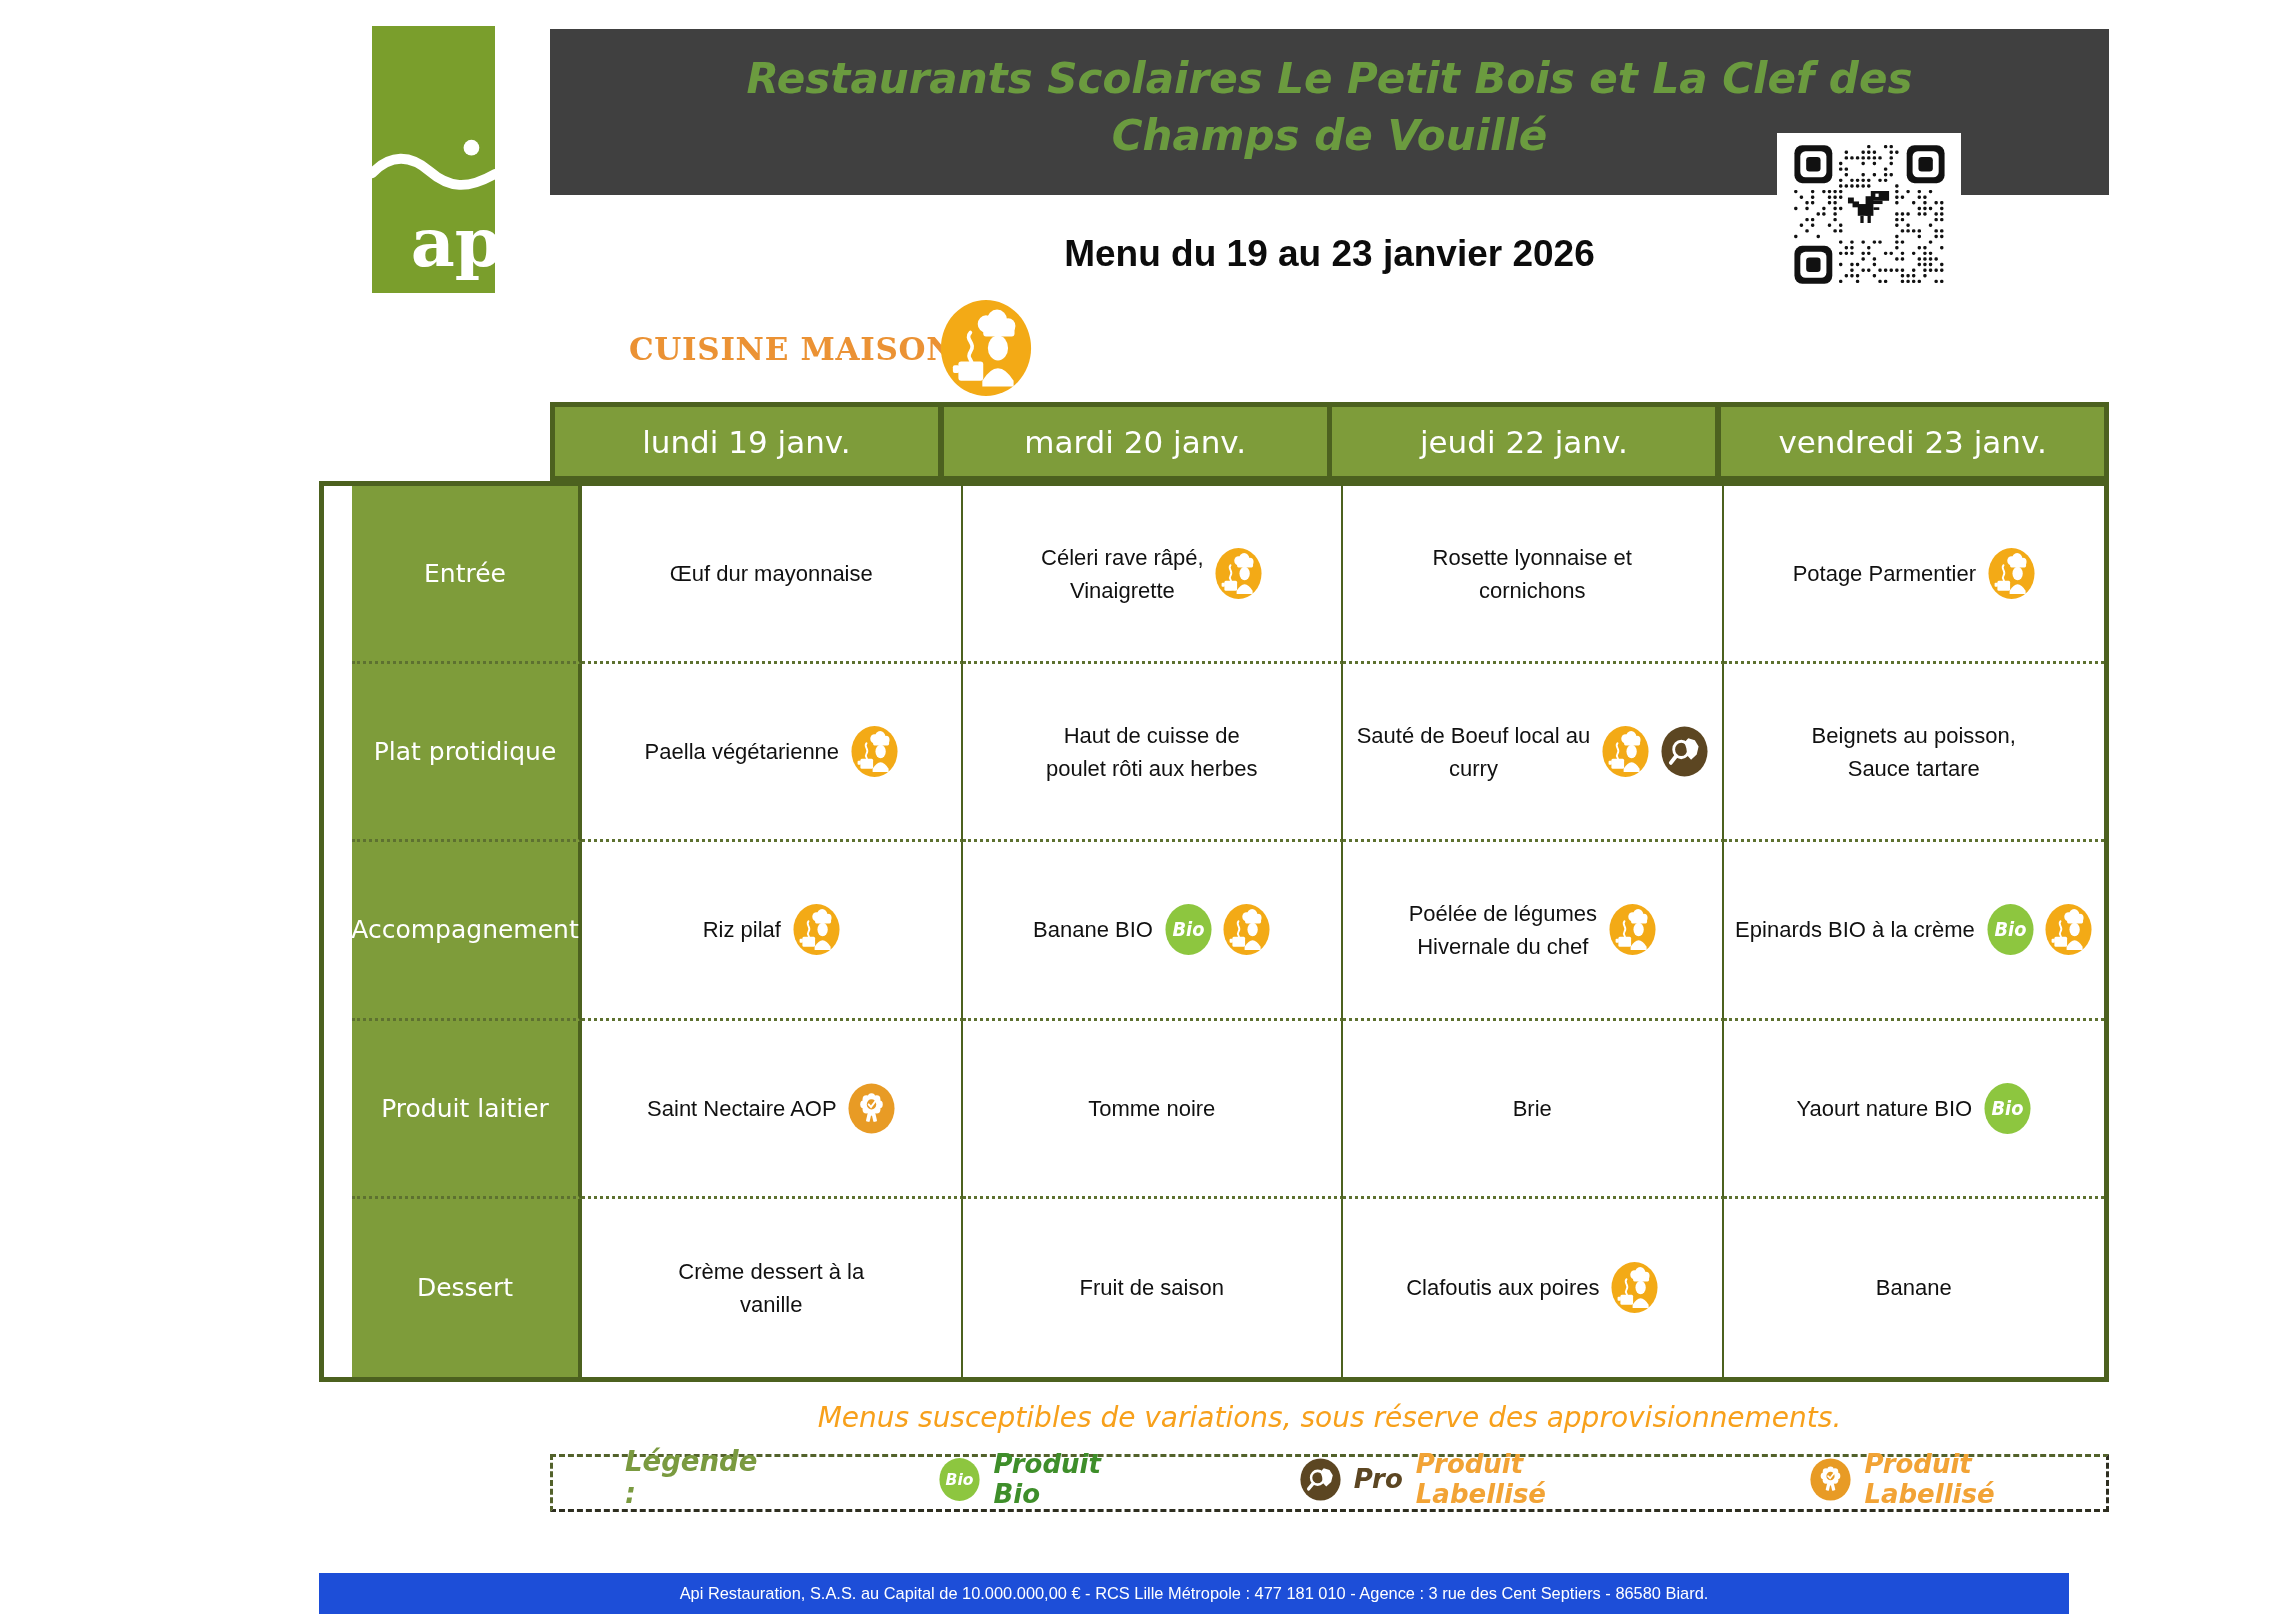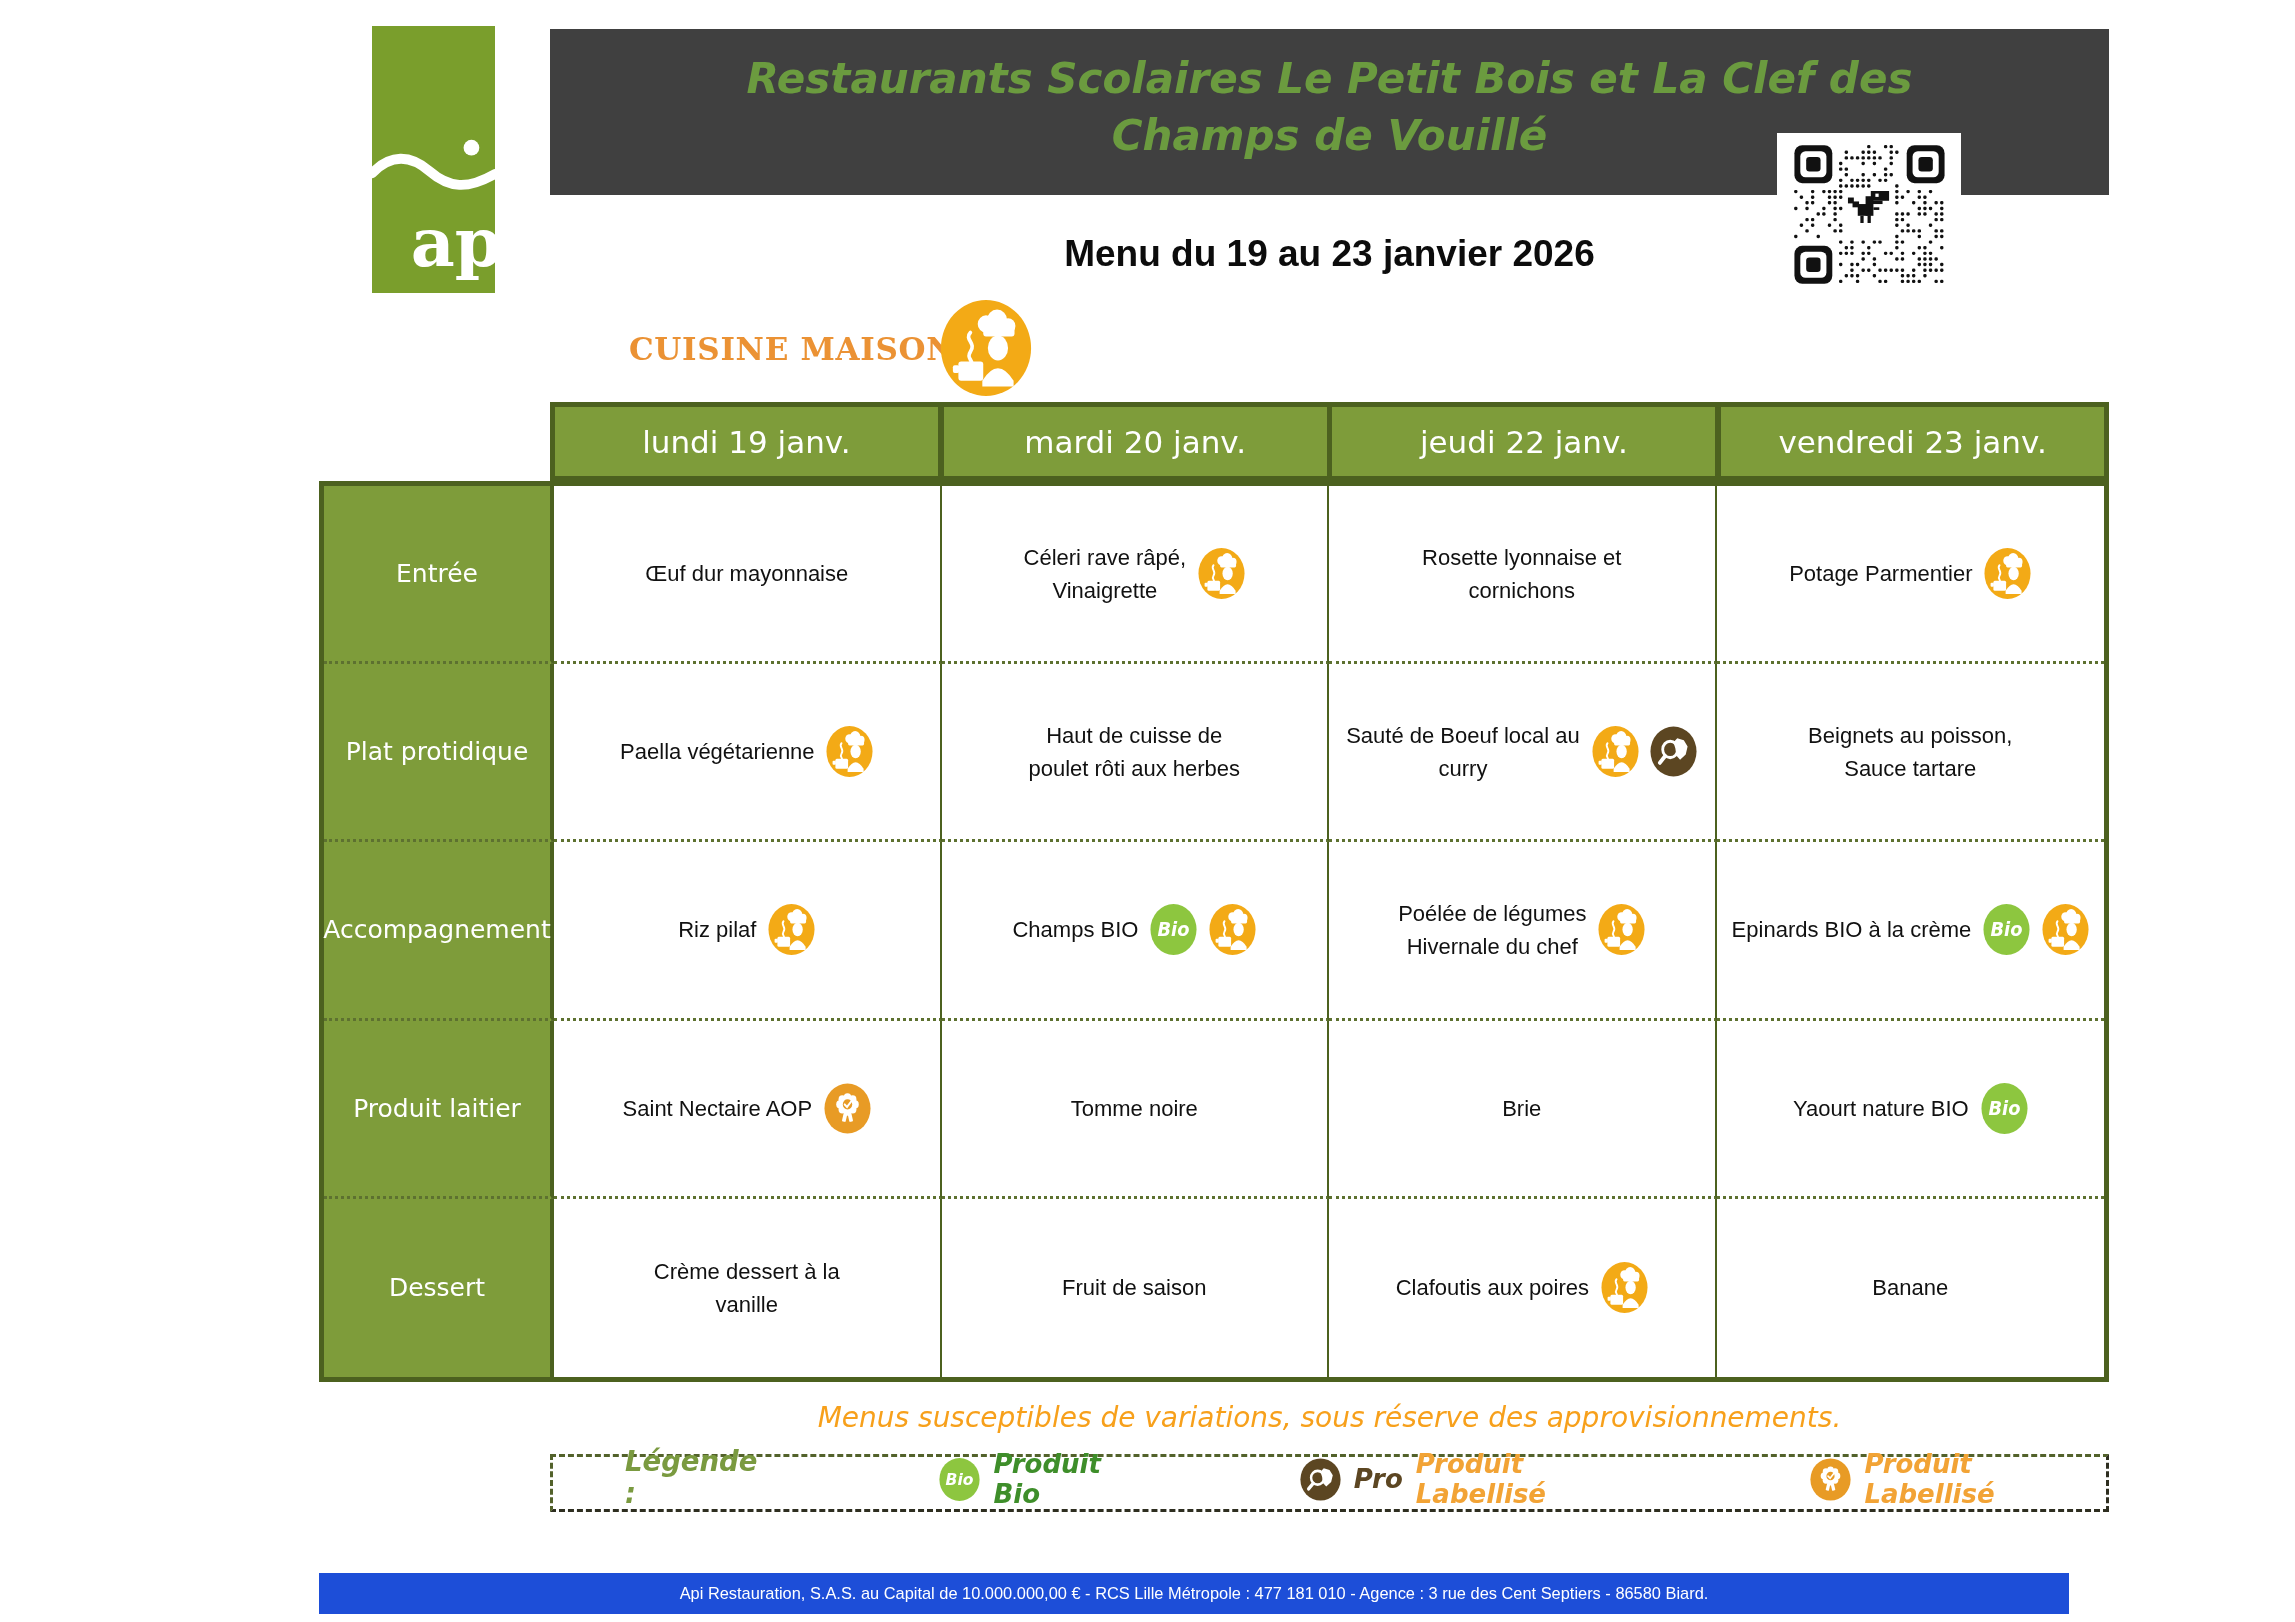--- a/index.html
+++ b/index.html
@@ -32,21 +32,21 @@
   .hero-badge{position:absolute;left:940px;top:300px;width:92px;height:96px;}
 
   
   .day-header-row{position:absolute;left:550px;top:402px;width:1559px;height:79px;
      box-sizing:border-box;background:#4C611F;display:flex;padding:5px;gap:5.9px;text-align:center;}
   .day-header-cell{flex:1;background:#7E9C3A;color:#ffffff;display:flex;align-items:center;
      justify-content:center;font-size:31px;font-family:"DejaVu Sans",sans-serif;}
 
   .menu-grid{position:absolute;left:319px;top:481px;width:1790px;height:901px;
      box-sizing:border-box;border:5.9px solid #4C611F;background:#ffffff;
-     display:grid;grid-template-columns:230px repeat(4,1fr);grid-auto-rows:1fr;}
+     display:grid;grid-template-columns:230px repeat(4,1fr);grid-auto-rows:1fr;padding-left:28px;}
   .label-cell{background:#7E9C3A;color:#ffffff;display:flex;align-items:center;justify-content:center;
      font-size:25px;font-family:"DejaVu Sans",sans-serif;border-right:4.6px solid #4C611F;box-sizing:border-box;}
   .menu-cell{display:flex;align-items:center;justify-content:center;gap:11.8px;box-sizing:border-box;
      padding:0 7.9px;}
   .cell-text{white-space:pre-line;text-align:center;color:#111111;font-size:22px;line-height:1.5;
      font-family:"Liberation Sans",sans-serif;}
   .col-sep{border-right:2.6px solid #4C611F;}
   .row-sep{border-bottom:3.9px dotted #5D7130;}
 
   
@@ -418,21 +418,21 @@
 Sauce tartare</div>
       </div>
       <div class="label-cell row-sep">Accompagnement</div>
       <div class="menu-cell col-sep row-sep">
         <div class="cell-text">Riz pilaf</div>
         <svg viewBox="0 0 100 100" preserveAspectRatio="none" class="badge">
           <use href="#sym-chef"></use>
         </svg>
       </div>
       <div class="menu-cell col-sep row-sep">
-        <div class="cell-text">Champs BIO</div>
+        <div class="cell-text">Banane BIO</div>
         <svg viewBox="0 0 100 100" preserveAspectRatio="none" class="badge">
           <use href="#sym-bio"></use>
         </svg>
         <svg viewBox="0 0 100 100" preserveAspectRatio="none" class="badge">
           <use href="#sym-chef"></use>
         </svg>
       </div>
       <div class="menu-cell col-sep row-sep">
         <div class="cell-text">Poélée de légumes
 Hivernale du chef</div>

